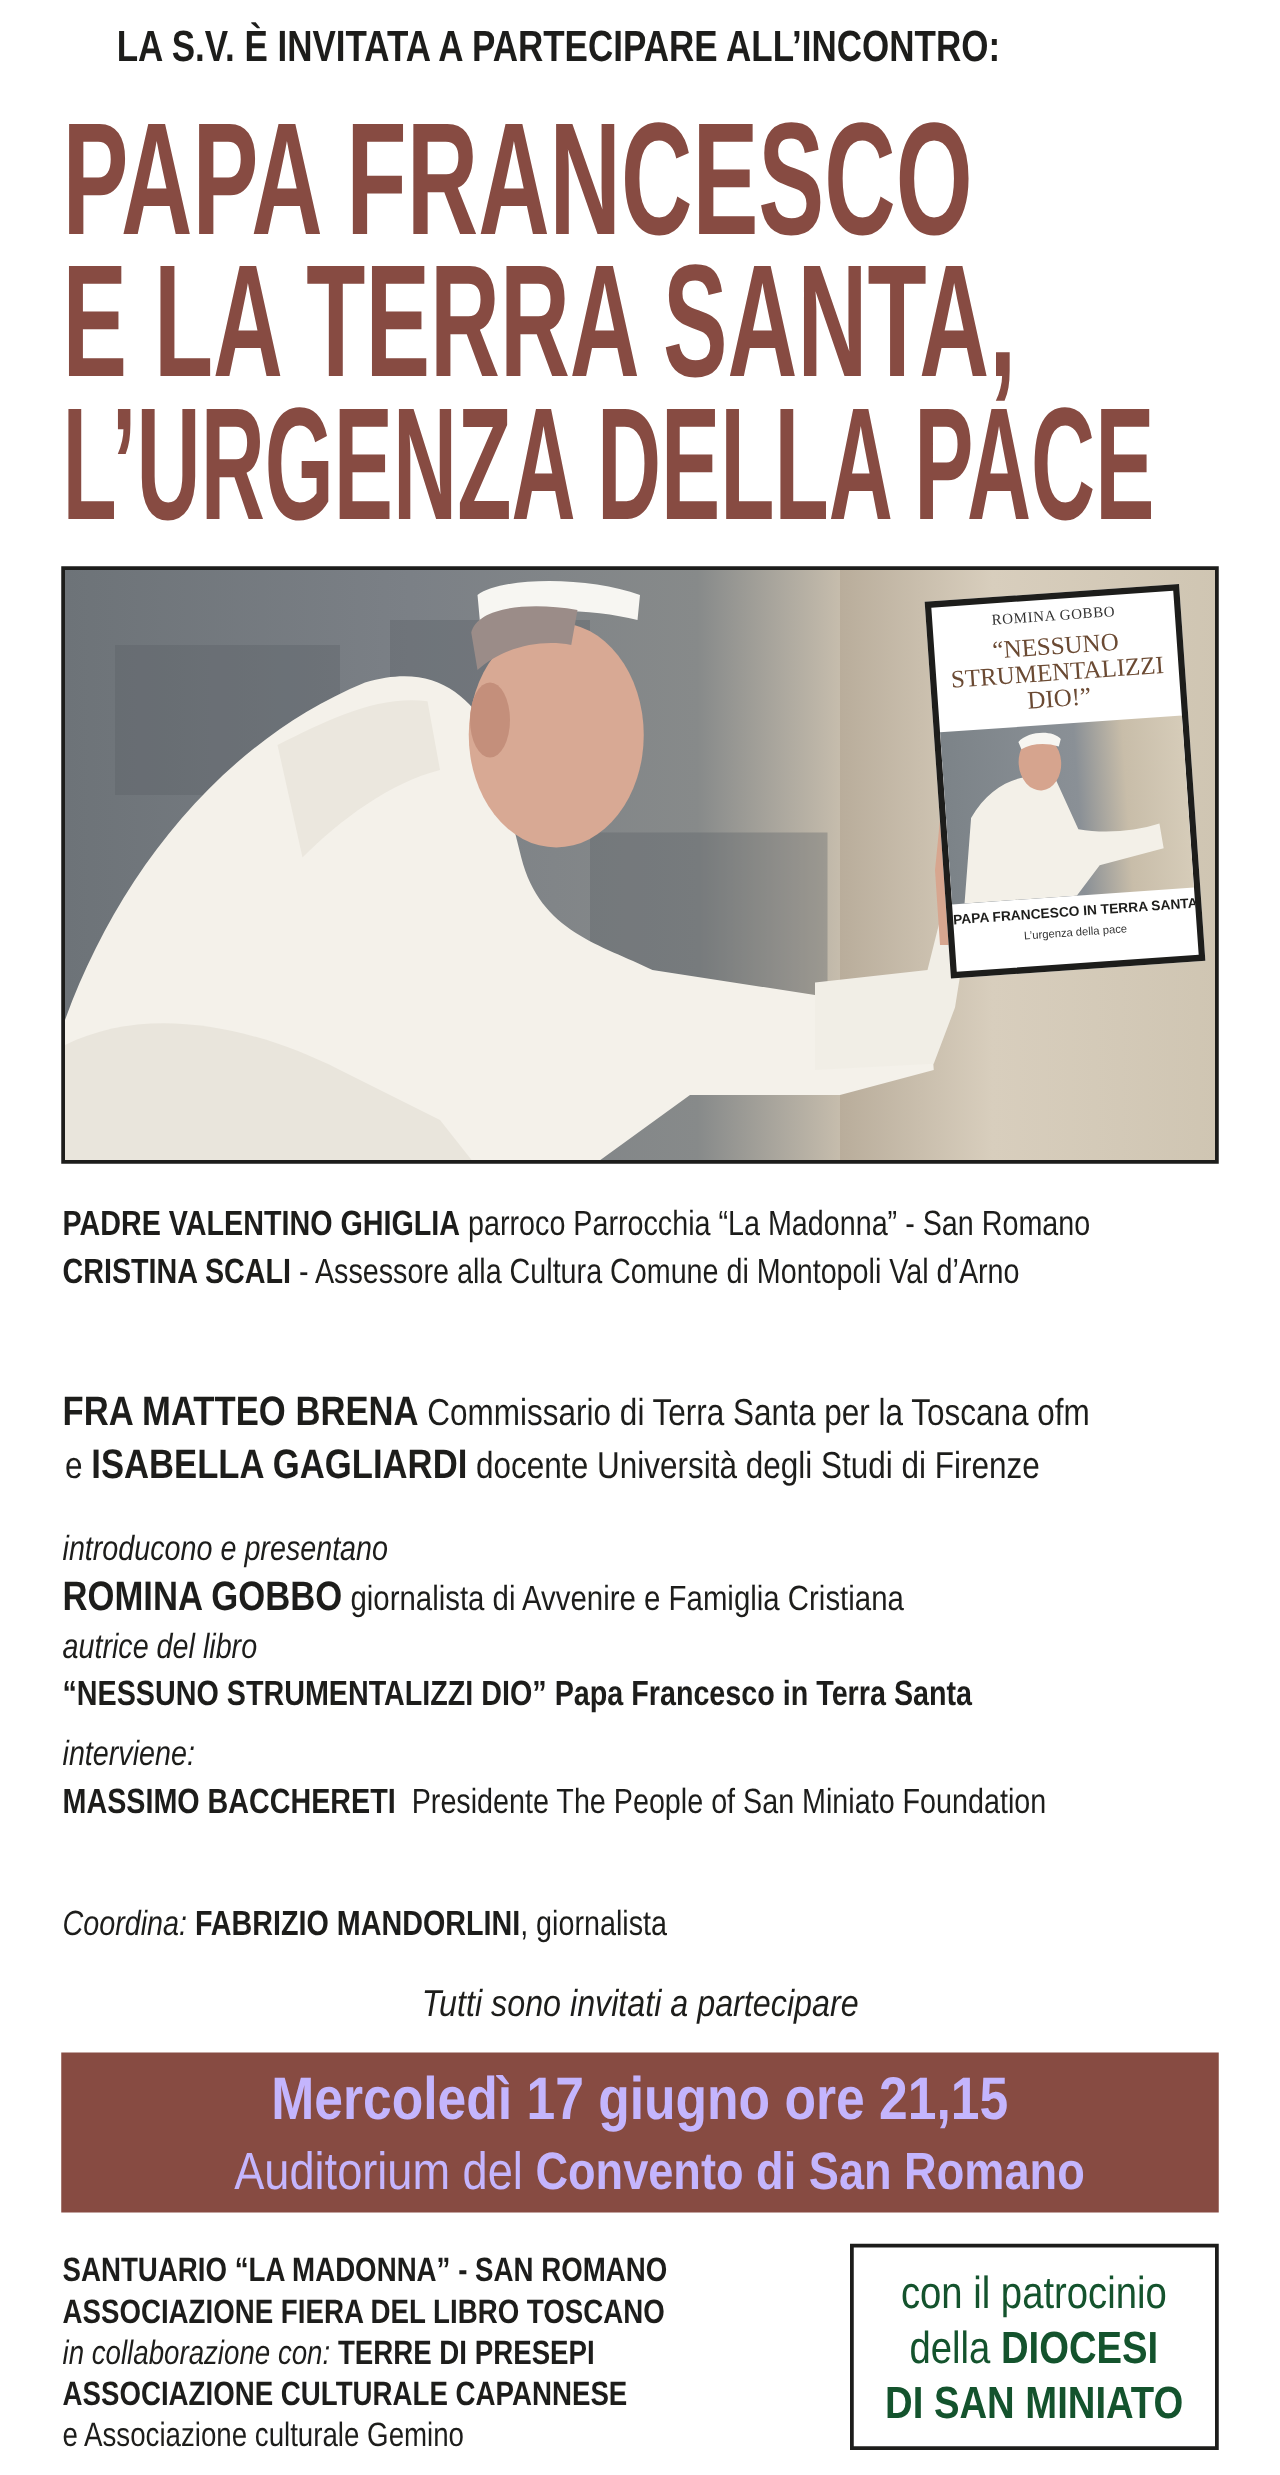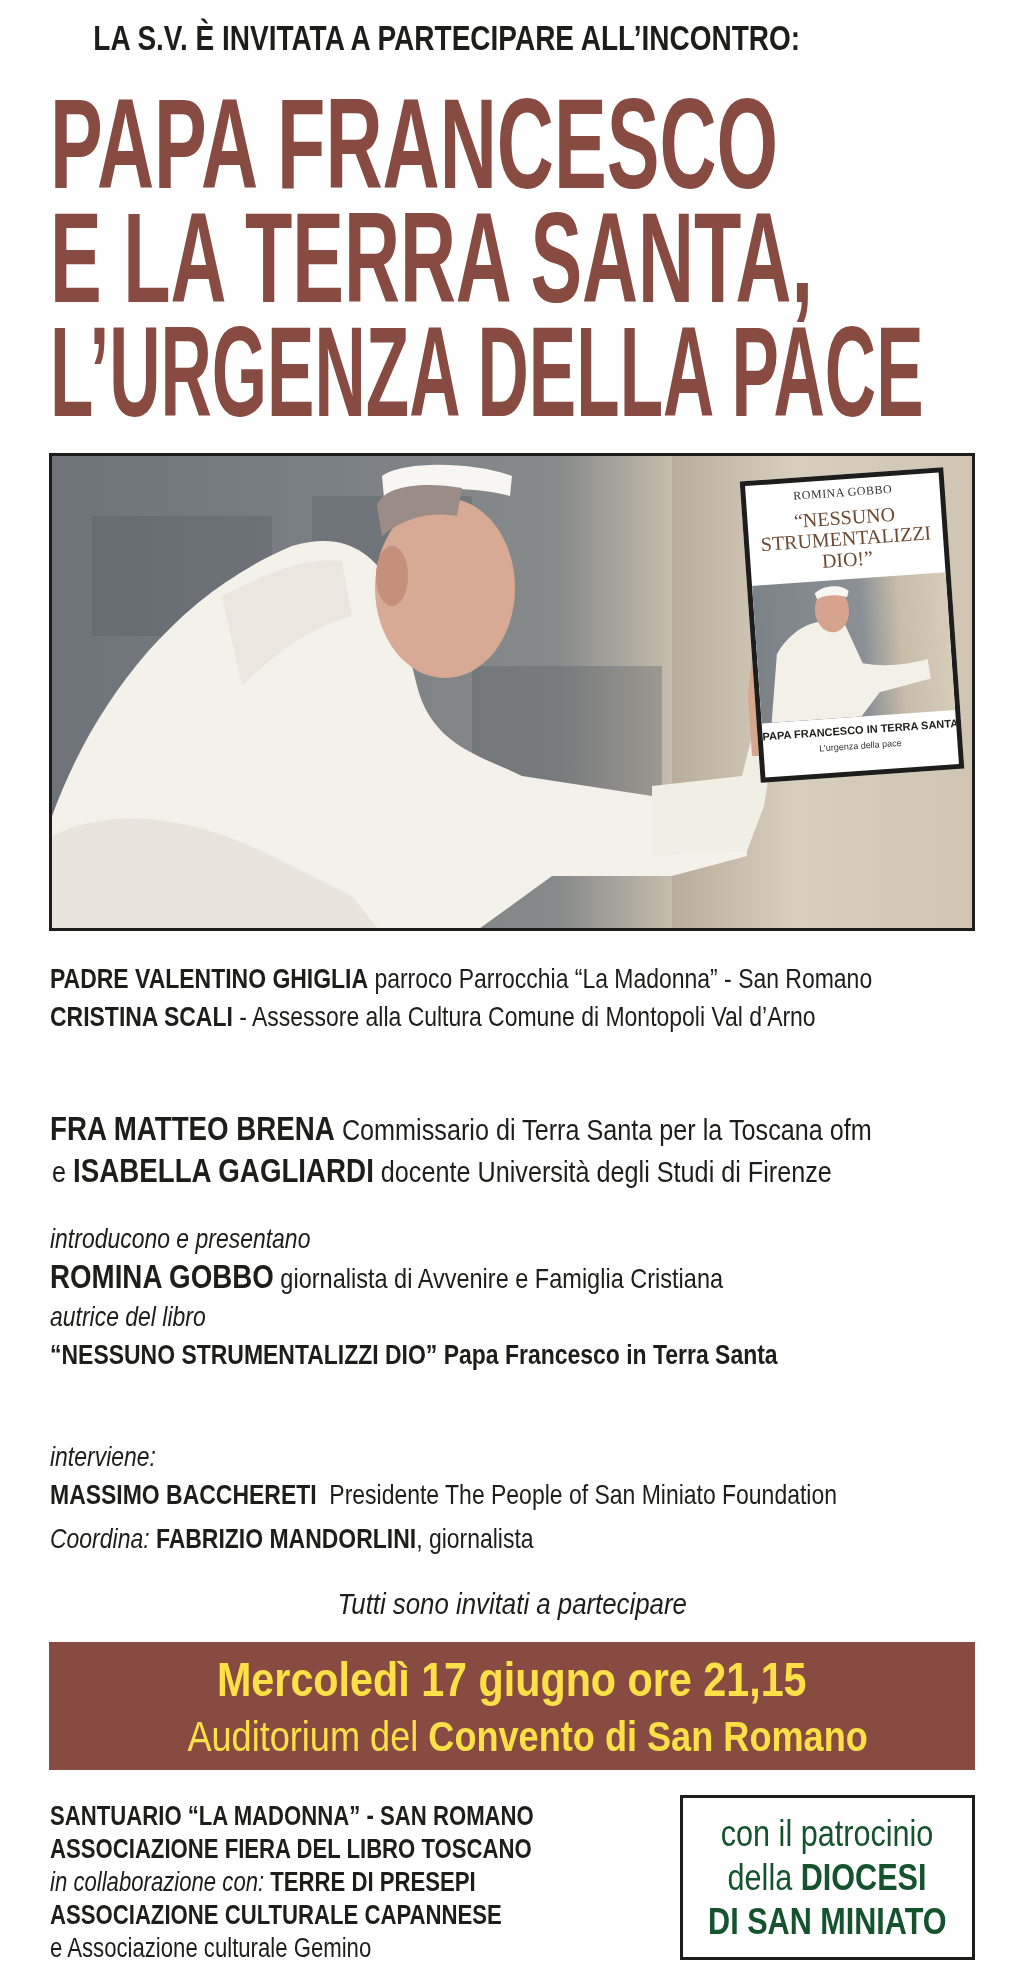--- a/index.html
+++ b/index.html
@@ -18,21 +18,21 @@
   .book .author { position:absolute; top:6px; left:0; width:100%; text-align:center; font-family:"Liberation Serif", serif; font-size:12px; color:#333; letter-spacing:0.5px; }
   .book .btitle { position:absolute; top:28px; left:0; width:100%; text-align:center; font-family:"Liberation Serif", serif; font-size:20px; line-height:21px; color:#6b4a33; }
   .book .bphoto { position:absolute; top:100px; left:0; width:100%; height:138px; background:linear-gradient(90deg,#7c8388 0%,#8a9096 55%,#c8bda9 75%,#d6ccb9 100%); }
   .book .bsub1 { position:absolute; top:245px; left:0; width:100%; text-align:center; font-size:11px; font-weight:bold; color:#1d1d1b; white-space:nowrap; }
   .book .bsub2 { position:absolute; top:262px; left:0; width:100%; text-align:center; font-size:9px; color:#333; }
   .body-text { left:50px; width:930px; font-size:28px; line-height:34px; }
   .body-text .line { white-space:nowrap; height:34px; }
   .body-text .line span.inner { display:inline-block; transform:scaleX(0.82); transform-origin:left top; white-space:nowrap; }
   .it { font-style:italic; font-weight:normal; }
   .b { font-weight:bold; }
-  .banner { left:49px; top:1642px; width:926px; height:128px; background:#874b42; color:#fde047; text-align:center; }
+  .banner { left:49px; top:1642px; width:926px; height:128px; background:#874b42; color:#c4b5fd; text-align:center; }
   .banner .l1 { position:absolute; top:12px; left:0; width:100%; font-size:48px; font-weight:bold; line-height:52px; }
   .banner .l2 { position:absolute; top:70px; left:16px; width:100%; font-size:42px; line-height:50px; }
   .banner span.inner { display:inline-block; transform:scaleX(0.86); transform-origin:center top; white-space:nowrap; }
   .orgs { left:50px; top:1800px; font-size:27px; line-height:33px; }
   .orgs .line { white-space:nowrap; height:33px; }
   .orgs span.inner { display:inline-block; transform:scaleX(0.82); transform-origin:left top; white-space:nowrap; }
   .patron { left:680px; top:1795px; width:295px; height:165px; border:3px solid #1d1d1b; box-sizing:border-box; text-align:center; color:#14532d; }
   .patron .pl { font-size:36px; line-height:44px; white-space:nowrap; }
   .patron span.inner { display:inline-block; transform:scaleX(0.85); transform-origin:center top; }
 </style>
@@ -104,21 +104,21 @@
   <div class="line" style="height:38px;margin-top:4px;text-align:right;"><span class="inner" style="transform:scaleX(0.84);"><span>e </span><span style="font-size:33px;" class="b">ISABELLA GAGLIARDI</span><span> docente Università degli Studi di Firenze</span></span></div>
 </div>
 
 <div class="abs body-text" style="top:1222px;">
   <div class="line"><span class="inner it">introducono e presentano</span></div>
   <div class="line" style="height:40px;margin-top:4px;"><span class="inner" style="transform:scaleX(0.84);"><span class="b" style="font-size:33px;">ROMINA GOBBO</span><span> giornalista di Avvenire e Famiglia Cristiana</span></span></div>
   <div class="line"><span class="inner it">autrice del libro</span></div>
   <div class="line" style="margin-top:4px;"><span class="inner b">“NESSUNO STRUMENTALIZZI DIO” Papa Francesco in Terra Santa</span></div>
 </div>
 
-<div class="abs body-text" style="top:1440px;text-decoration:underline;">
+<div class="abs body-text" style="top:1386px;text-decoration:underline;">
   <div class="line"><span class="inner it">interviene:</span></div>
   <div class="line" style="margin-top:4px;"><span class="inner"><span class="b">MASSIMO BACCHERETI</span><span style="white-space:pre;">  Presidente The People of San Miniato Foundation</span></span></div>
 </div>
 
 <div class="abs body-text" style="top:1522px;">
   <div class="line"><span class="inner"><span class="it" style="white-space:pre;">Coordina: </span><span class="b">FABRIZIO MANDORLINI</span><span>, giornalista</span></span></div>
 </div>
 
 <div class="abs" style="left:0;width:1024px;top:1586px;text-align:center;font-size:30px;line-height:36px;">
   <span class="it" style="display:inline-block;transform:scaleX(0.86);transform-origin:center top;white-space:nowrap;">Tutti sono invitati a partecipare</span>

